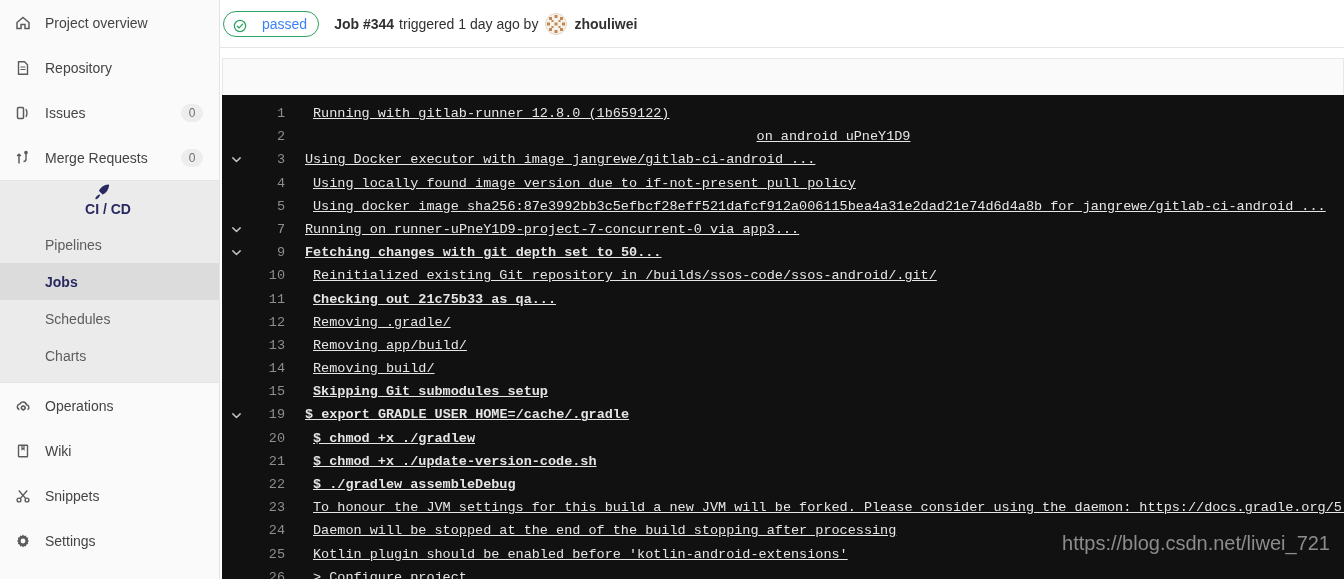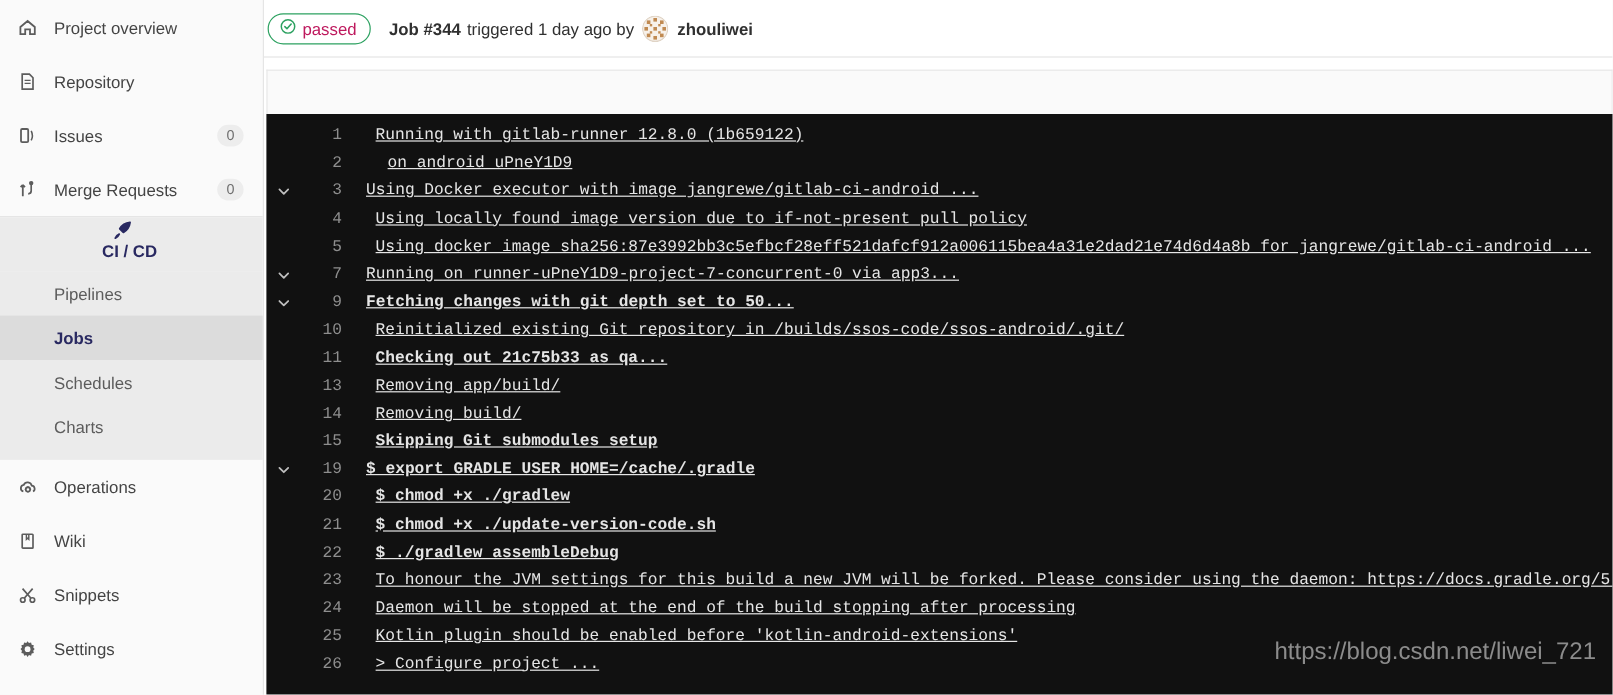--- a/index.html
+++ b/index.html
@@ -101,24 +101,24 @@
     height: 48px;
     display: flex;
     align-items: center;
     padding: 0 0 0 3px;
     border-bottom: 1px solid #e5e5e5;
     flex: 0 0 48px;
   }
 
   .status-badge {
     display: inline-flex;
-    align-items: flex-start;
-    gap: 5px;
+    align-items: flex-end;
+    gap: 15px;
     border: 1px solid #2ca160;
-    color: #be185d;
+    color: #3b82f6;
     border-radius: 50px;
     padding: 3px 11px 3px 9px;
     font-size: 14px;
     line-height: 18px;
     background: #fff;
     white-space: nowrap;
   }
   .status-badge svg { display: block; }
 
   .job-meta {
@@ -200,21 +200,21 @@
   .ltext {
     flex: 1 1 auto;
     color: #e6e6e6;
     padding-left: 11px;
     overflow: hidden;
     text-overflow: clip;
     text-decoration: underline;
   }
   .ltext.green { color: #e5e5e5; font-weight: bold; }
   .ltext.indent1 { padding-left: 19px; }
-  .ltext.indent2 { padding-left: 29px; }
+  .ltext.indent2 { padding-left: 29px; text-align: center; }
 
   .watermark {
     position: absolute;
     right: 14px;
     bottom: 24px;
     color: #8c8c8c;
     font-size: 20px;
     font-family: "Liberation Sans", sans-serif;
     pointer-events: none;
   }
@@ -394,20 +394,21 @@
           <div class="log-line"><span class="chev empty"></span><span class="lnum">4</span><span class="ltext indent1">Using locally found image version due to if-not-present pull policy</span></div>
           <div class="log-line"><span class="chev empty"></span><span class="lnum">5</span><span class="ltext indent1">Using docker image sha256:87e3992bb3c5efbcf28eff521dafcf912a006115bea4a31e2dad21e74d6d4a8b for jangrewe/gitlab-ci-android ...</span></div>
           <div class="log-line"><span class="chev"><svg width="13" height="13" viewBox="0 0 16 16" fill="none" stroke="#bfbfbf" stroke-width="1.8" stroke-linecap="round" stroke-linejoin="round">
                 <path d="M3.5 6 L8 10.5 L12.5 6"></path>
               </svg></span><span class="lnum">7</span><span class="ltext">Running on runner-uPneY1D9-project-7-concurrent-0 via app3...</span></div>
           <div class="log-line"><span class="chev"><svg width="13" height="13" viewBox="0 0 16 16" fill="none" stroke="#bfbfbf" stroke-width="1.8" stroke-linecap="round" stroke-linejoin="round">
                 <path d="M3.5 6 L8 10.5 L12.5 6"></path>
               </svg></span><span class="lnum">9</span><span class="ltext green">Fetching changes with git depth set to 50...</span></div>
           <div class="log-line"><span class="chev empty"></span><span class="lnum">10</span><span class="ltext indent1">Reinitialized existing Git repository in /builds/ssos-code/ssos-android/.git/</span></div>
           <div class="log-line"><span class="chev empty"></span><span class="lnum">11</span><span class="ltext green indent1">Checking out 21c75b33 as qa...</span></div>
+          <div class="log-line"><span class="chev empty"></span><span class="lnum">12</span><span class="ltext indent1">Removing .gradle/</span></div>
           <div class="log-line"><span class="chev empty"></span><span class="lnum">13</span><span class="ltext indent1">Removing app/build/</span></div>
           <div class="log-line"><span class="chev empty"></span><span class="lnum">14</span><span class="ltext indent1">Removing build/</span></div>
           <div class="log-line"><span class="chev empty"></span><span class="lnum">15</span><span class="ltext green indent1">Skipping Git submodules setup</span></div>
           <div class="log-line"><span class="chev"><svg width="13" height="13" viewBox="0 0 16 16" fill="none" stroke="#bfbfbf" stroke-width="1.8" stroke-linecap="round" stroke-linejoin="round">
                 <path d="M3.5 6 L8 10.5 L12.5 6"></path>
               </svg></span><span class="lnum">19</span><span class="ltext green">$ export GRADLE_USER_HOME=/cache/.gradle</span></div>
           <div class="log-line"><span class="chev empty"></span><span class="lnum">20</span><span class="ltext green indent1">$ chmod +x ./gradlew</span></div>
           <div class="log-line"><span class="chev empty"></span><span class="lnum">21</span><span class="ltext green indent1">$ chmod +x ./update-version-code.sh</span></div>
           <div class="log-line"><span class="chev empty"></span><span class="lnum">22</span><span class="ltext green indent1">$ ./gradlew assembleDebug</span></div>
           <div class="log-line"><span class="chev empty"></span><span class="lnum">23</span><span class="ltext indent1">To honour the JVM settings for this build a new JVM will be forked. Please consider using the daemon: https://docs.gradle.org/5.4.1/u</span></div>

